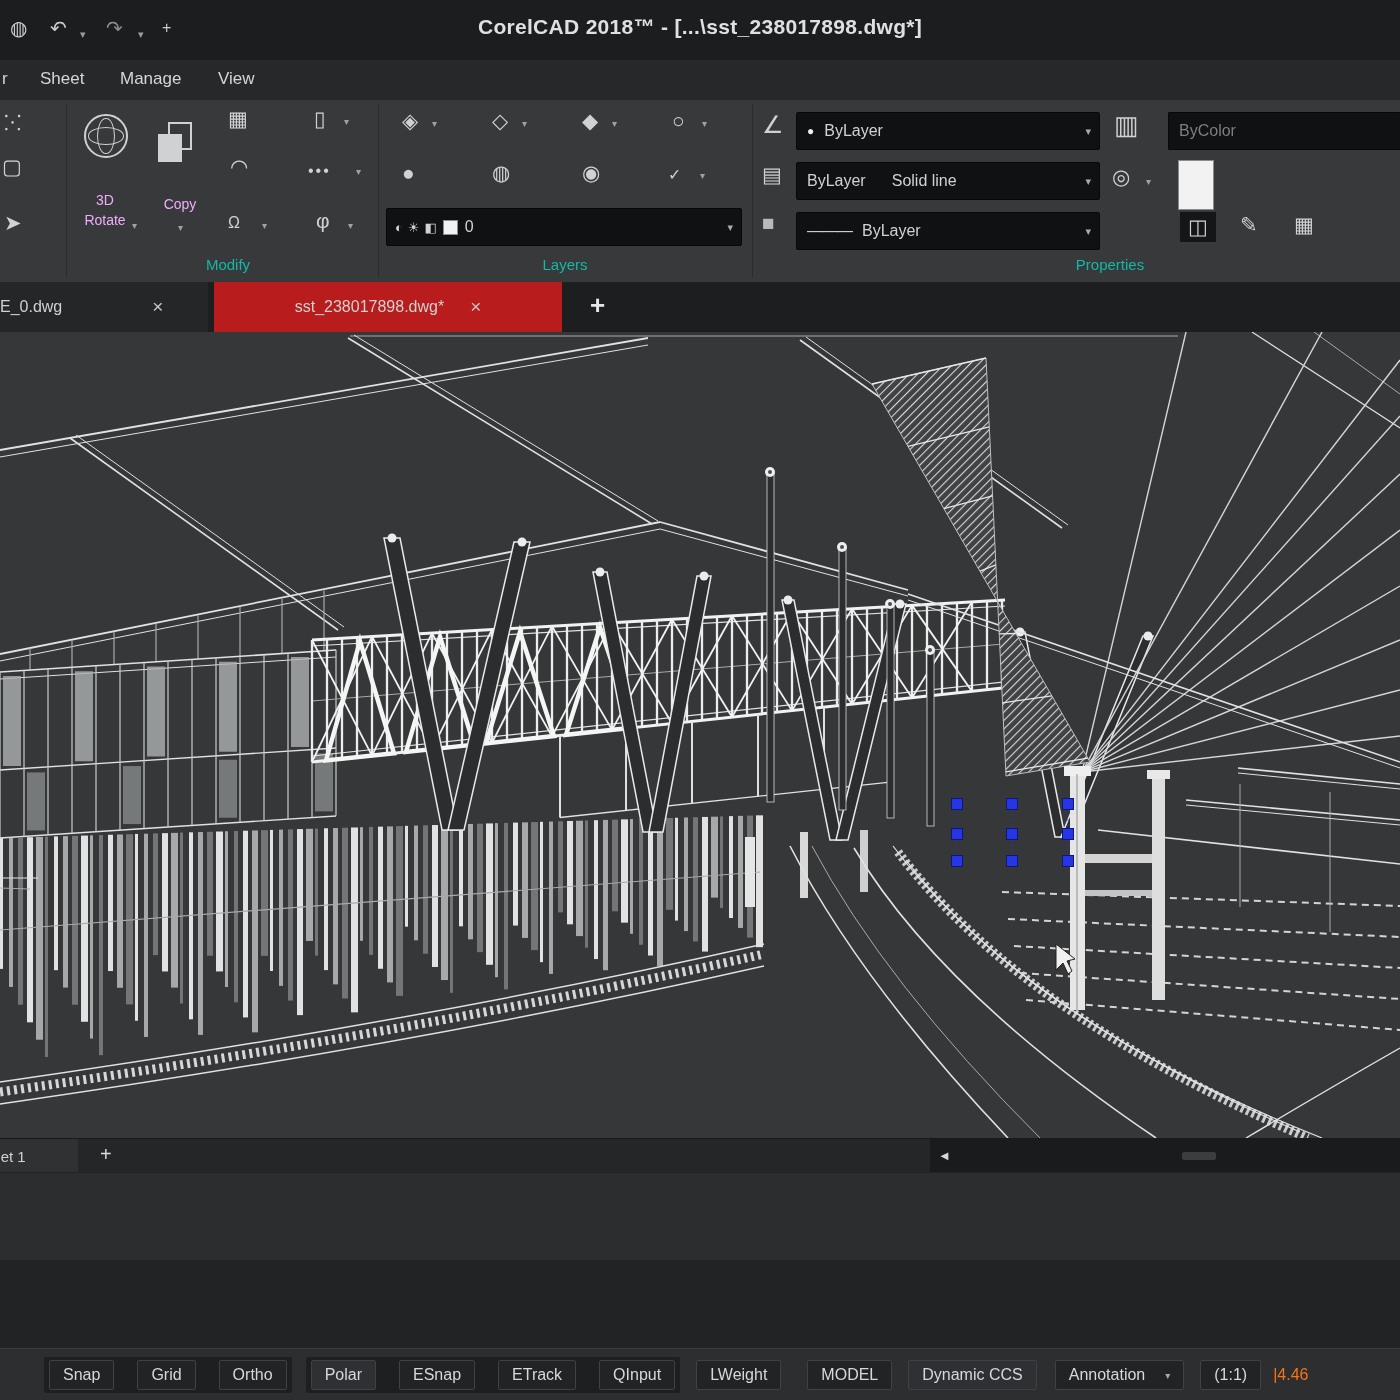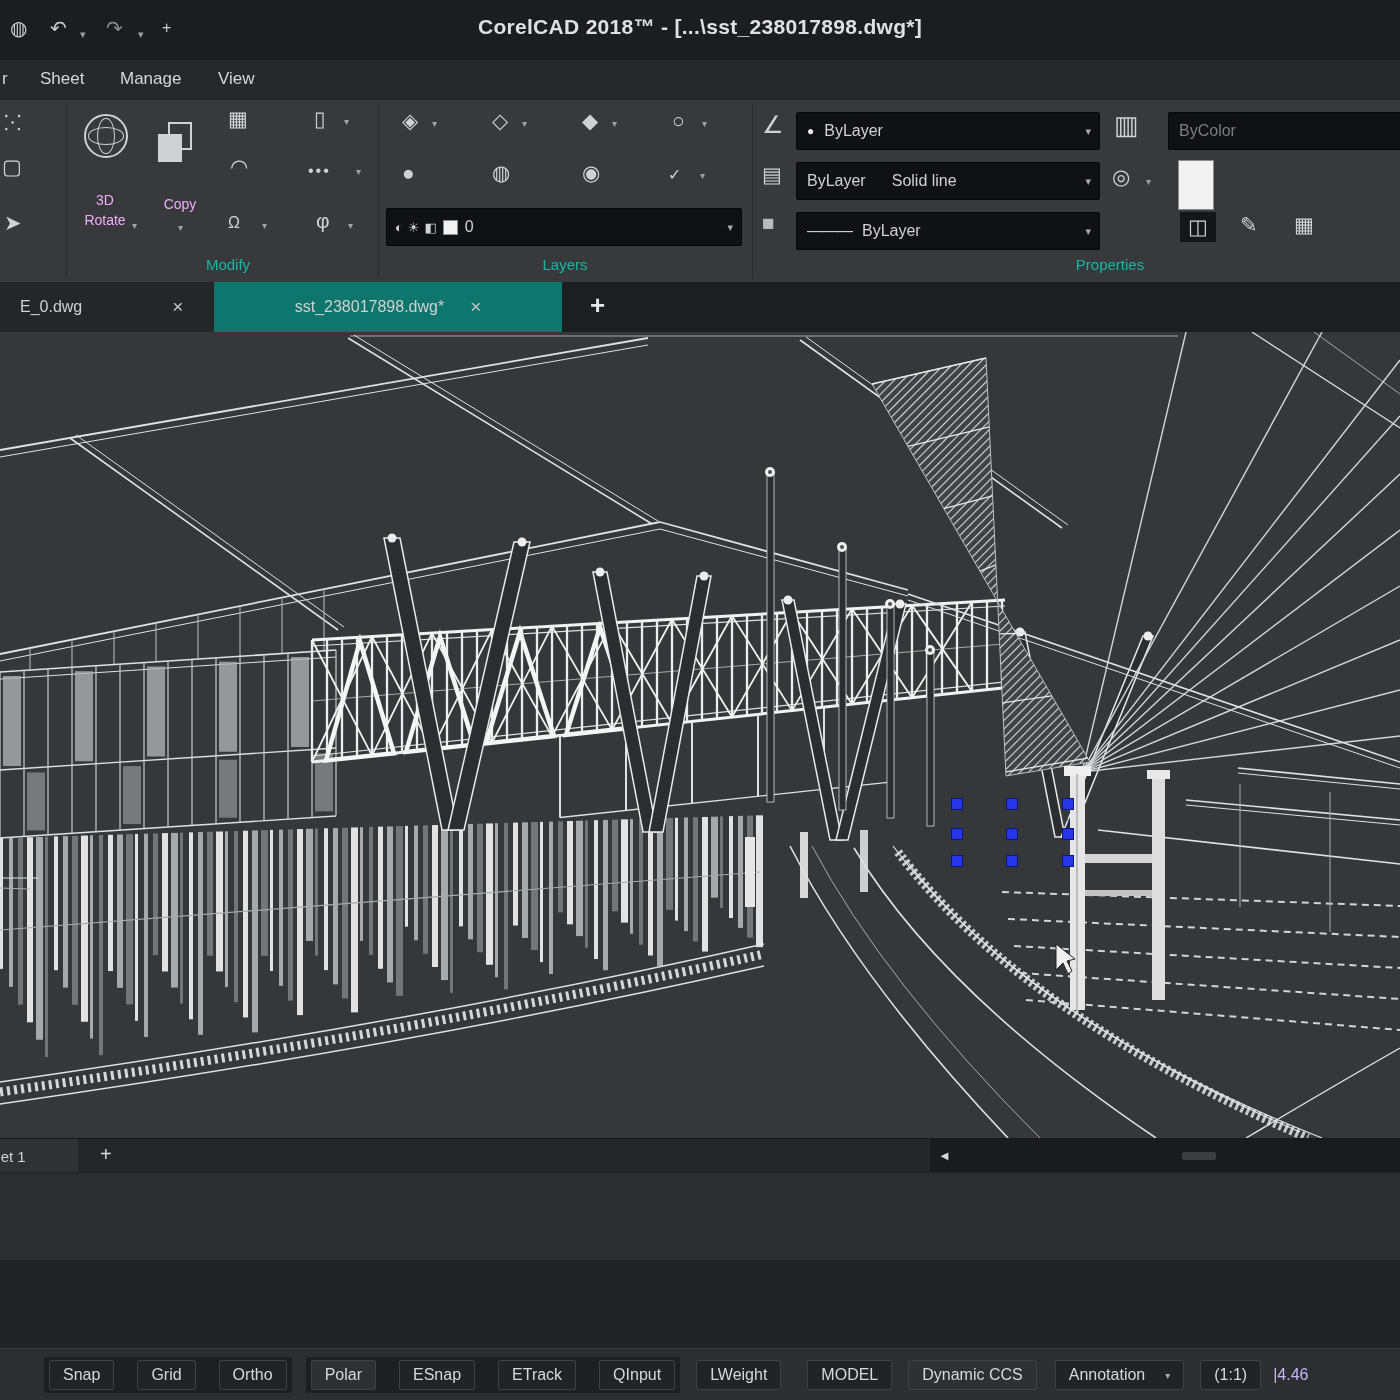--- a/index.html
+++ b/index.html
@@ -50,21 +50,21 @@
   #cmd1{left:0;top:1172px;width:1400px;height:88px;background:#2b2d2f;border-top:1px solid #202224;}
   #cmd2{left:0;top:1260px;width:1400px;height:88px;background:#212325;}
   
   #statusbar{left:0;top:1348px;width:1400px;height:52px;background:#2c2e30;border-top:1px solid #3a3c3e;
              display:flex;align-items:center;}
   .sgroup{display:flex;background:#1d1f21;padding:3px;border-radius:2px;margin-left:14px;gap:19px;}
   .sbtn{background:#212325;border:1px solid #3f4144;color:#d6d8da;font-size:16px;
         padding:5px 13px;margin:0 2px;border-radius:2px;white-space:nowrap;}
   .sbtn.lit{background:#2e3033;}
   .scale{margin-left:14px;}
-  #coords{margin-left:10px;color:#c4b5fd;font-size:16px;white-space:nowrap;overflow:hidden;}
+  #coords{margin-left:10px;color:#f97316;font-size:16px;white-space:nowrap;overflow:hidden;}
   .an-caret{font-size:10px;color:#a8aaac;margin-left:20px;}
 </style>
 </head>
 <body>
 
 <div id="app">
 
   <div class="abs" id="titlebar">
     <span class="tb-ic" style="left:10px">◍</span>
     <span class="tb-ic" style="left:50px">↶</span>
@@ -169,25 +169,25 @@
     <span class="ric" style="left:1112px;top:66px">◎</span>
     <span class="rc" style="left:1146px;top:76px">▾</span>
     <div class="abs wswatch" style="left:1178px;top:60px;width:34px;height:48px"></div>
     <span class="ric" style="left:1180px;top:112px;background:#141618;padding:4px 8px">◫</span>
     <span class="ric" style="left:1240px;top:114px">✎</span>
     <span class="ric" style="left:1294px;top:114px">▦</span>
     <div class="rgl" style="left:1000px">Properties</div>
   </div>
 
   <div class="abs" id="tabbar">
-    <div class="dtab" style="left:0;width:208px;background:#242628;padding-left:20px">
+    <div class="dtab" style="left:0;width:208px;background:#242628;padding-left:0">
       <span>E_0.dwg</span>
       <span class="x" style="margin-left:90px">×</span>
     </div>
-    <div class="dtab" style="left:214px;width:348px;background:#0f766e;justify-content:center">
+    <div class="dtab" style="left:214px;width:348px;background:#b91c1c;justify-content:center">
       <span>sst_238017898.dwg*</span>
       <span class="x">×</span>
     </div>
     <span class="abs" style="left:590px;top:8px;font-size:26px;font-weight:bold;color:#e4e6e8">+</span>
   </div>
 
   <svg class="abs" id="canvas" width="1400" height="806" viewBox="0 0 1400 806">
     <defs>
       <pattern id="hatch" width="6" height="6" patternUnits="userSpaceOnUse" patternTransform="rotate(45)">
         <rect width="6" height="6" fill="#404244"></rect>

